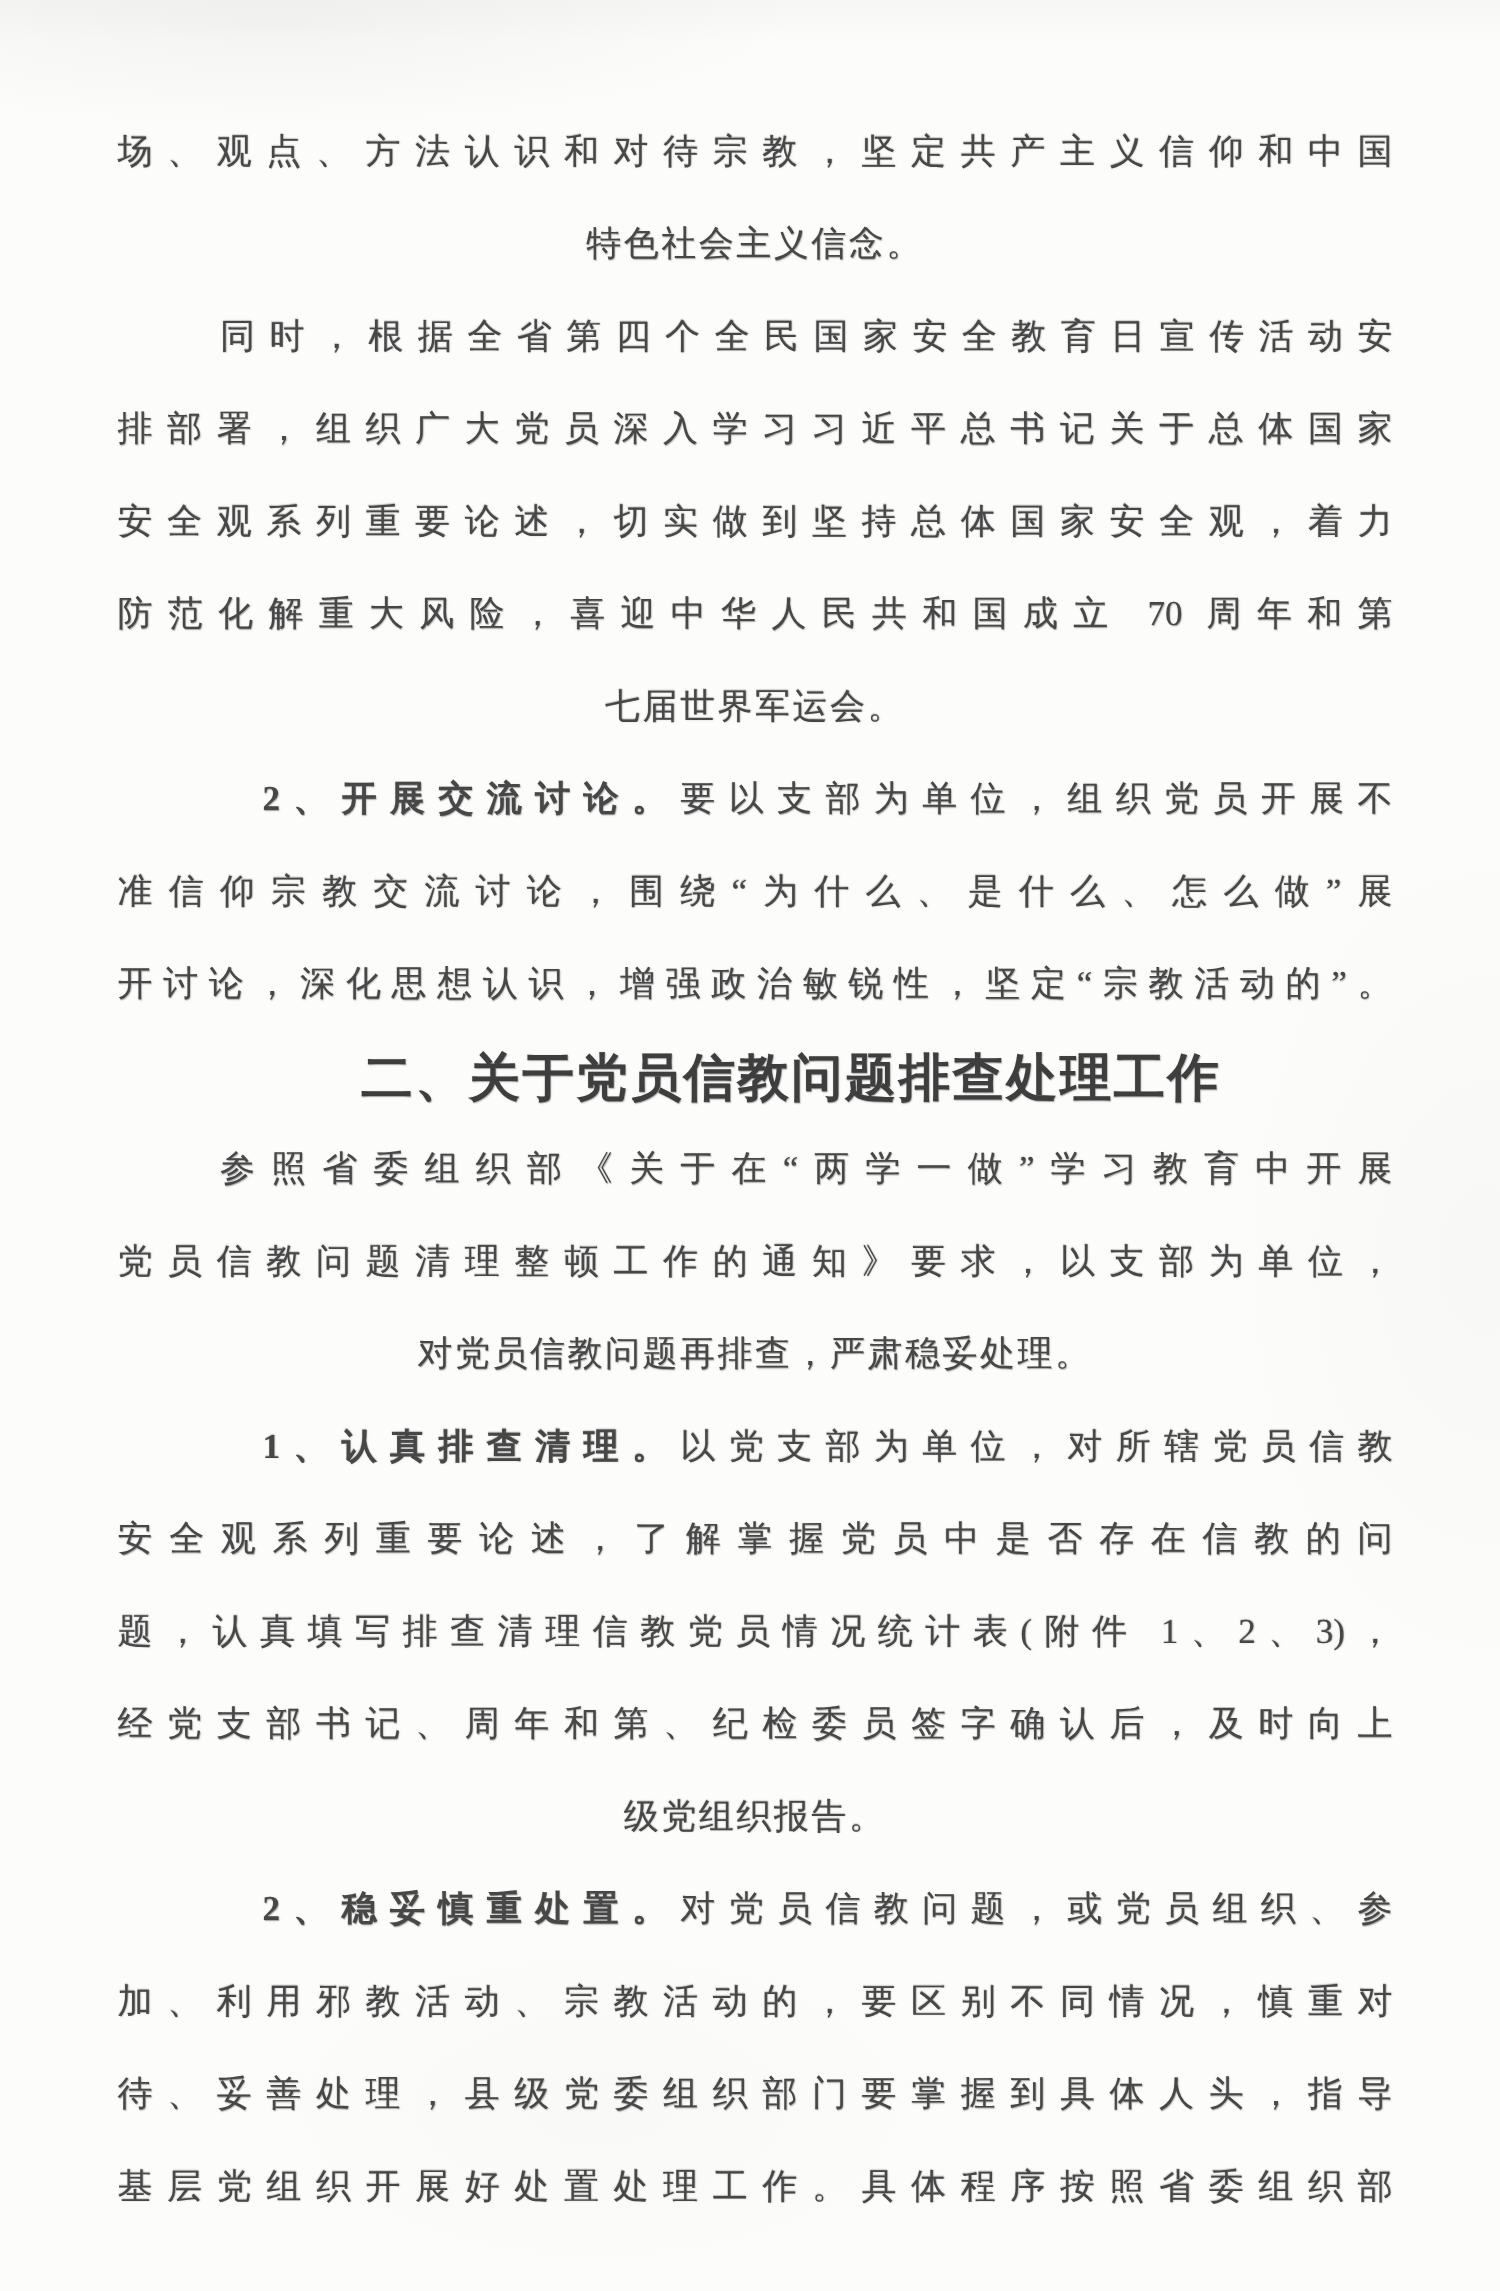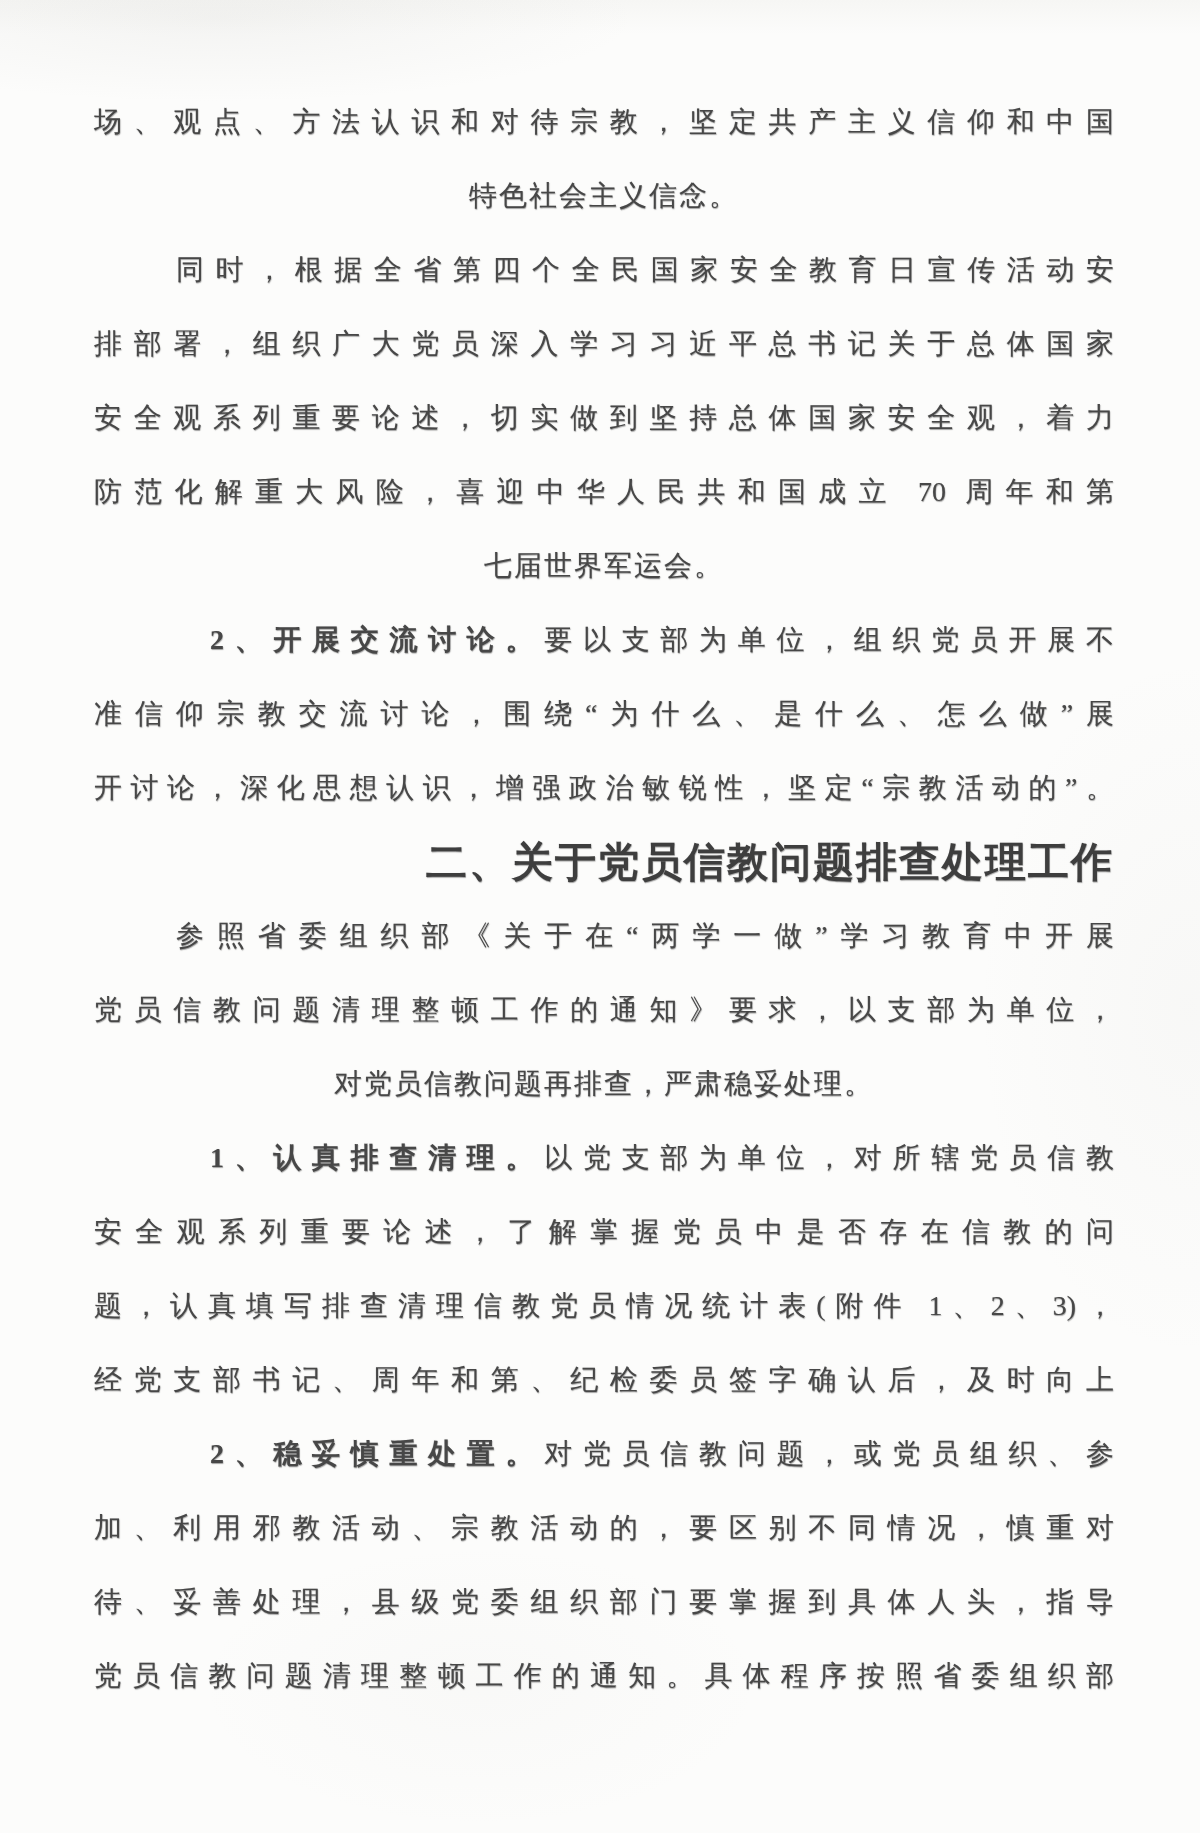--- a/index.html
+++ b/index.html
@@ -55,21 +55,21 @@
     font-weight: bold;
     margin-left: 34px;
   }
   .heading {
     padding-left: 58px;
     font-family: "Liberation Sans", "DejaVu Sans", sans-serif;
     font-weight: 700;
     font-size: 41px;
     letter-spacing: 2px;
     color: #3e3e3e;
-    text-align: right;
+    text-align: center;
   }
 </style>
 </head>
 <body>
 
 <div class="doc">
   <div class="ln j">场、观点、方法认识和对待宗教，坚定共产主义信仰和中国</div>
   <div class="ln end">特色社会主义信念。</div>
   <div class="ln j ind">同时，根据全省第四个全民国家安全教育日宣传活动安</div>
   <div class="ln j">排部署，组织广大党员深入学习习近平总书记关于总体国家</div>
@@ -80,17 +80,18 @@
   <div class="ln j">准信仰宗教交流讨论，围绕“为什么、是什么、怎么做”展</div>
   <div class="ln j">开讨论，深化思想认识，增强政治敏锐性，坚定“宗教活动的”。</div>
   <div class="ln heading">二、关于党员信教问题排查处理工作</div>
   <div class="ln j ind">参照省委组织部《关于在“两学一做”学习教育中开展</div>
   <div class="ln j">党员信教问题清理整顿工作的通知》要求，以支部为单位，</div>
   <div class="ln end">对党员信教问题再排查，严肃稳妥处理。</div>
   <div class="ln j ind"><span class="lead">1、认真排查清理。</span><span>以党支部为单位，对所辖党员信教</span></div>
   <div class="ln j">安全观系列重要论述，了解掌握党员中是否存在信教的问</div>
   <div class="ln j">题，认真填写排查清理信教党员情况统计表(附件 1、2、3)，</div>
   <div class="ln j">经党支部书记、周年和第、纪检委员签字确认后，及时向上</div>
+  <div class="ln end">级党组织报告。</div>
   <div class="ln j ind"><span class="lead">2、稳妥慎重处置。</span><span>对党员信教问题，或党员组织、参</span></div>
   <div class="ln j">加、利用邪教活动、宗教活动的，要区别不同情况，慎重对</div>
   <div class="ln j">待、妥善处理，县级党委组织部门要掌握到具体人头，指导</div>
-  <div class="ln j">党员信教问题清理整顿工作的通知。具体程序按照省委组织部</div>
+  <div class="ln j">基层党组织开展好处置处理工作。具体程序按照省委组织部</div>
 </div>
 
 </body></html>

